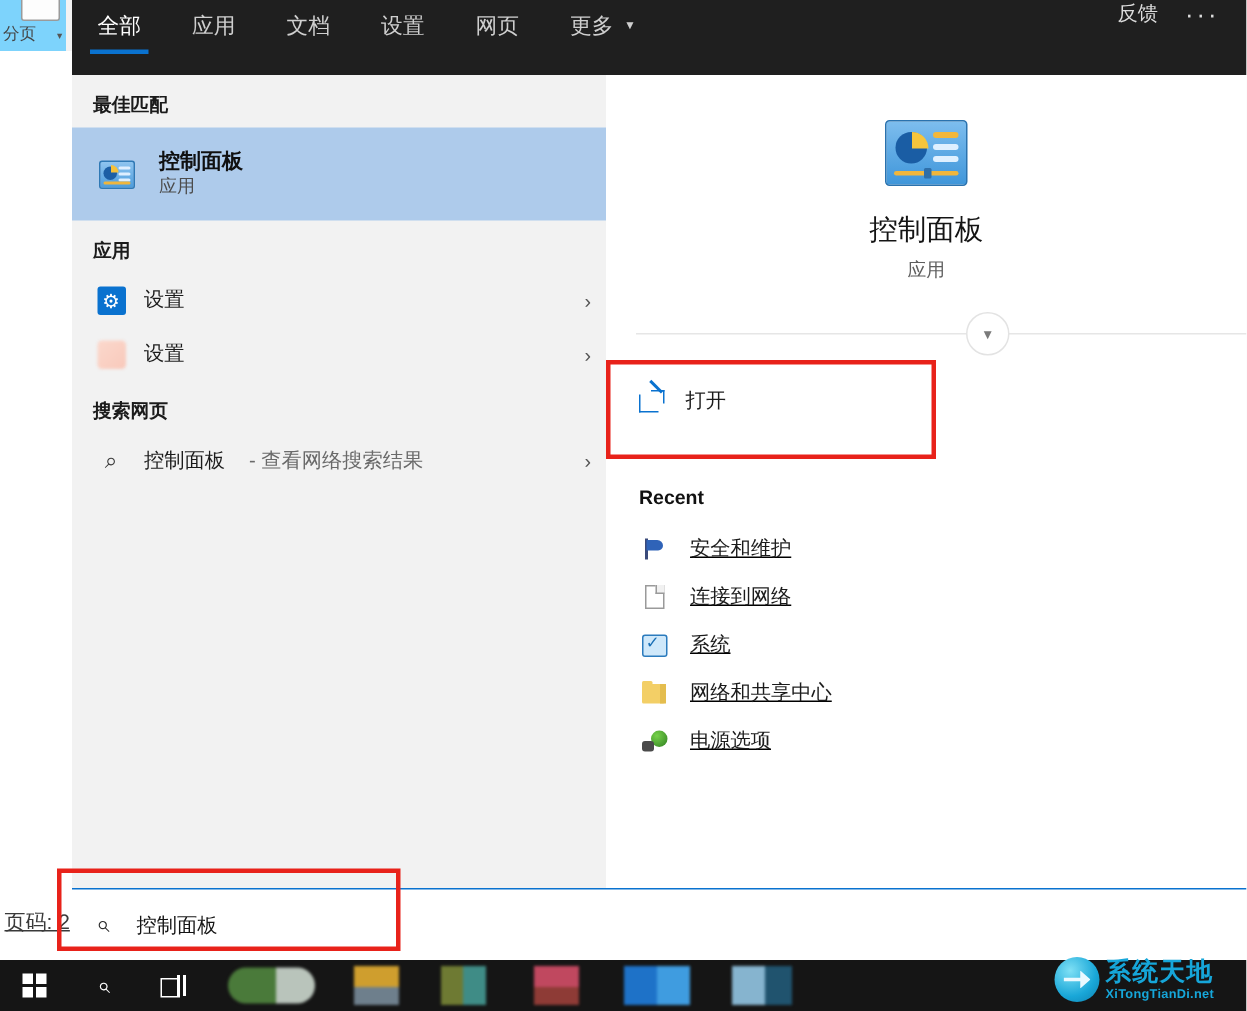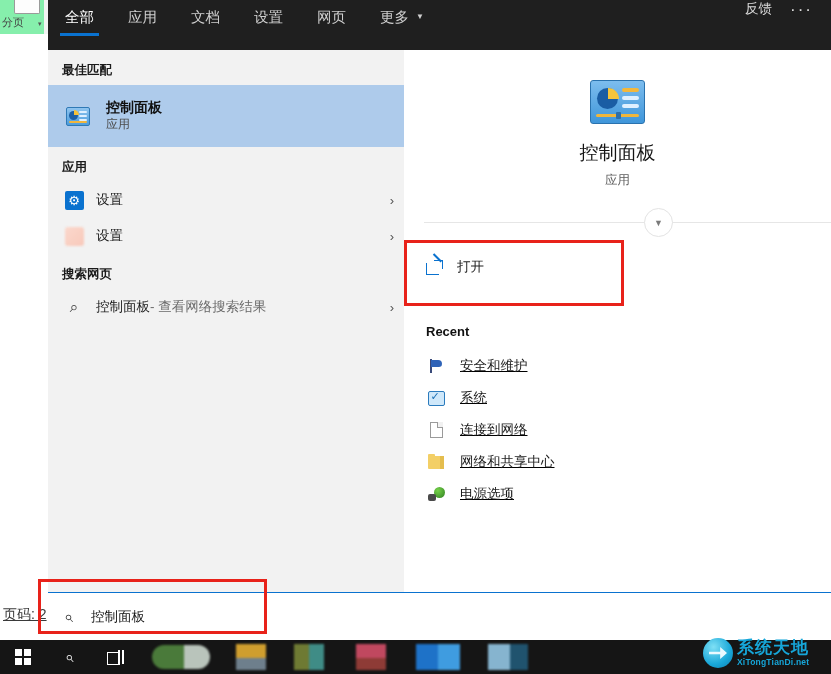--- a/index.html
+++ b/index.html
@@ -15,21 +15,21 @@
   .bg-doc {
     position: absolute; left: 0; top: 0; width: 831px; height: 640px;
     background: #f3f3f3;
   }
   .bg-white-area {
     position: absolute; left: 0; top: 34px; width: 48px; height: 606px;
     background: #ffffff;
   }
   .bg-toolbar {
     position: absolute; left: 0; top: 0; width: 44px; height: 34px;
-    background: #86efac;
+    background: #7dd3fc;
   }
   .bg-paging-btn {
     position: absolute; left: 14px; top: 0px; width: 26px; height: 14px;
     border: 1px solid #9a9a9a; border-top: none; border-radius: 0 0 2px 2px;
     background: #fdfdfd;
   }
   .bg-paging-label {
     position: absolute; left: 2px; top: 15px;
     font-size: 11px; color: #444; white-space: nowrap;
   }
@@ -372,21 +372,21 @@
         <div class="chev">›</div>
       </div>
 
       <div class="section-label">搜索网页</div>
 
       <div class="res-row">
         <div class="ic">
             <span class="search-sm-ico">⌕</span>
           </div>
         <div class="txt">控制面板</div>
-        <div class="txt sub-gray" style="margin-left:0"> - 查看网络搜索结果</div>
+        <div class="txt sub-gray" style="margin-left:16px"> - 查看网络搜索结果</div>
         <div class="chev">›</div>
       </div>
     </div>
 
     <div class="right-col">
       <div class="preview-top">
         <div class="cp-ico-lg">
           <div class="pie"></div>
           <div class="pie-wedge"></div>
           <div class="rows">
@@ -415,29 +415,29 @@
 
       <div class="recent-list">
         <div class="recent-row">
           <div class="ic">
               <div class="ico-flag"></div>
             </div>
           <div class="lbl">安全和维护</div>
         </div>
         <div class="recent-row">
           <div class="ic">
-              <div class="ico-monitor"></div>
-            </div>
-          <div class="lbl">系统</div>
+              <div class="ico-doc"></div>
+            </div>
+          <div class="lbl">连接到网络</div>
         </div>
         <div class="recent-row">
           <div class="ic">
-              <div class="ico-doc"></div>
-            </div>
-          <div class="lbl">连接到网络</div>
+              <div class="ico-monitor"></div>
+            </div>
+          <div class="lbl">系统</div>
         </div>
         <div class="recent-row">
           <div class="ic">
               <div class="ico-folder"></div>
             </div>
           <div class="lbl">网络和共享中心</div>
         </div>
         <div class="recent-row">
           <div class="ic">
               <div class="ico-power"></div>

